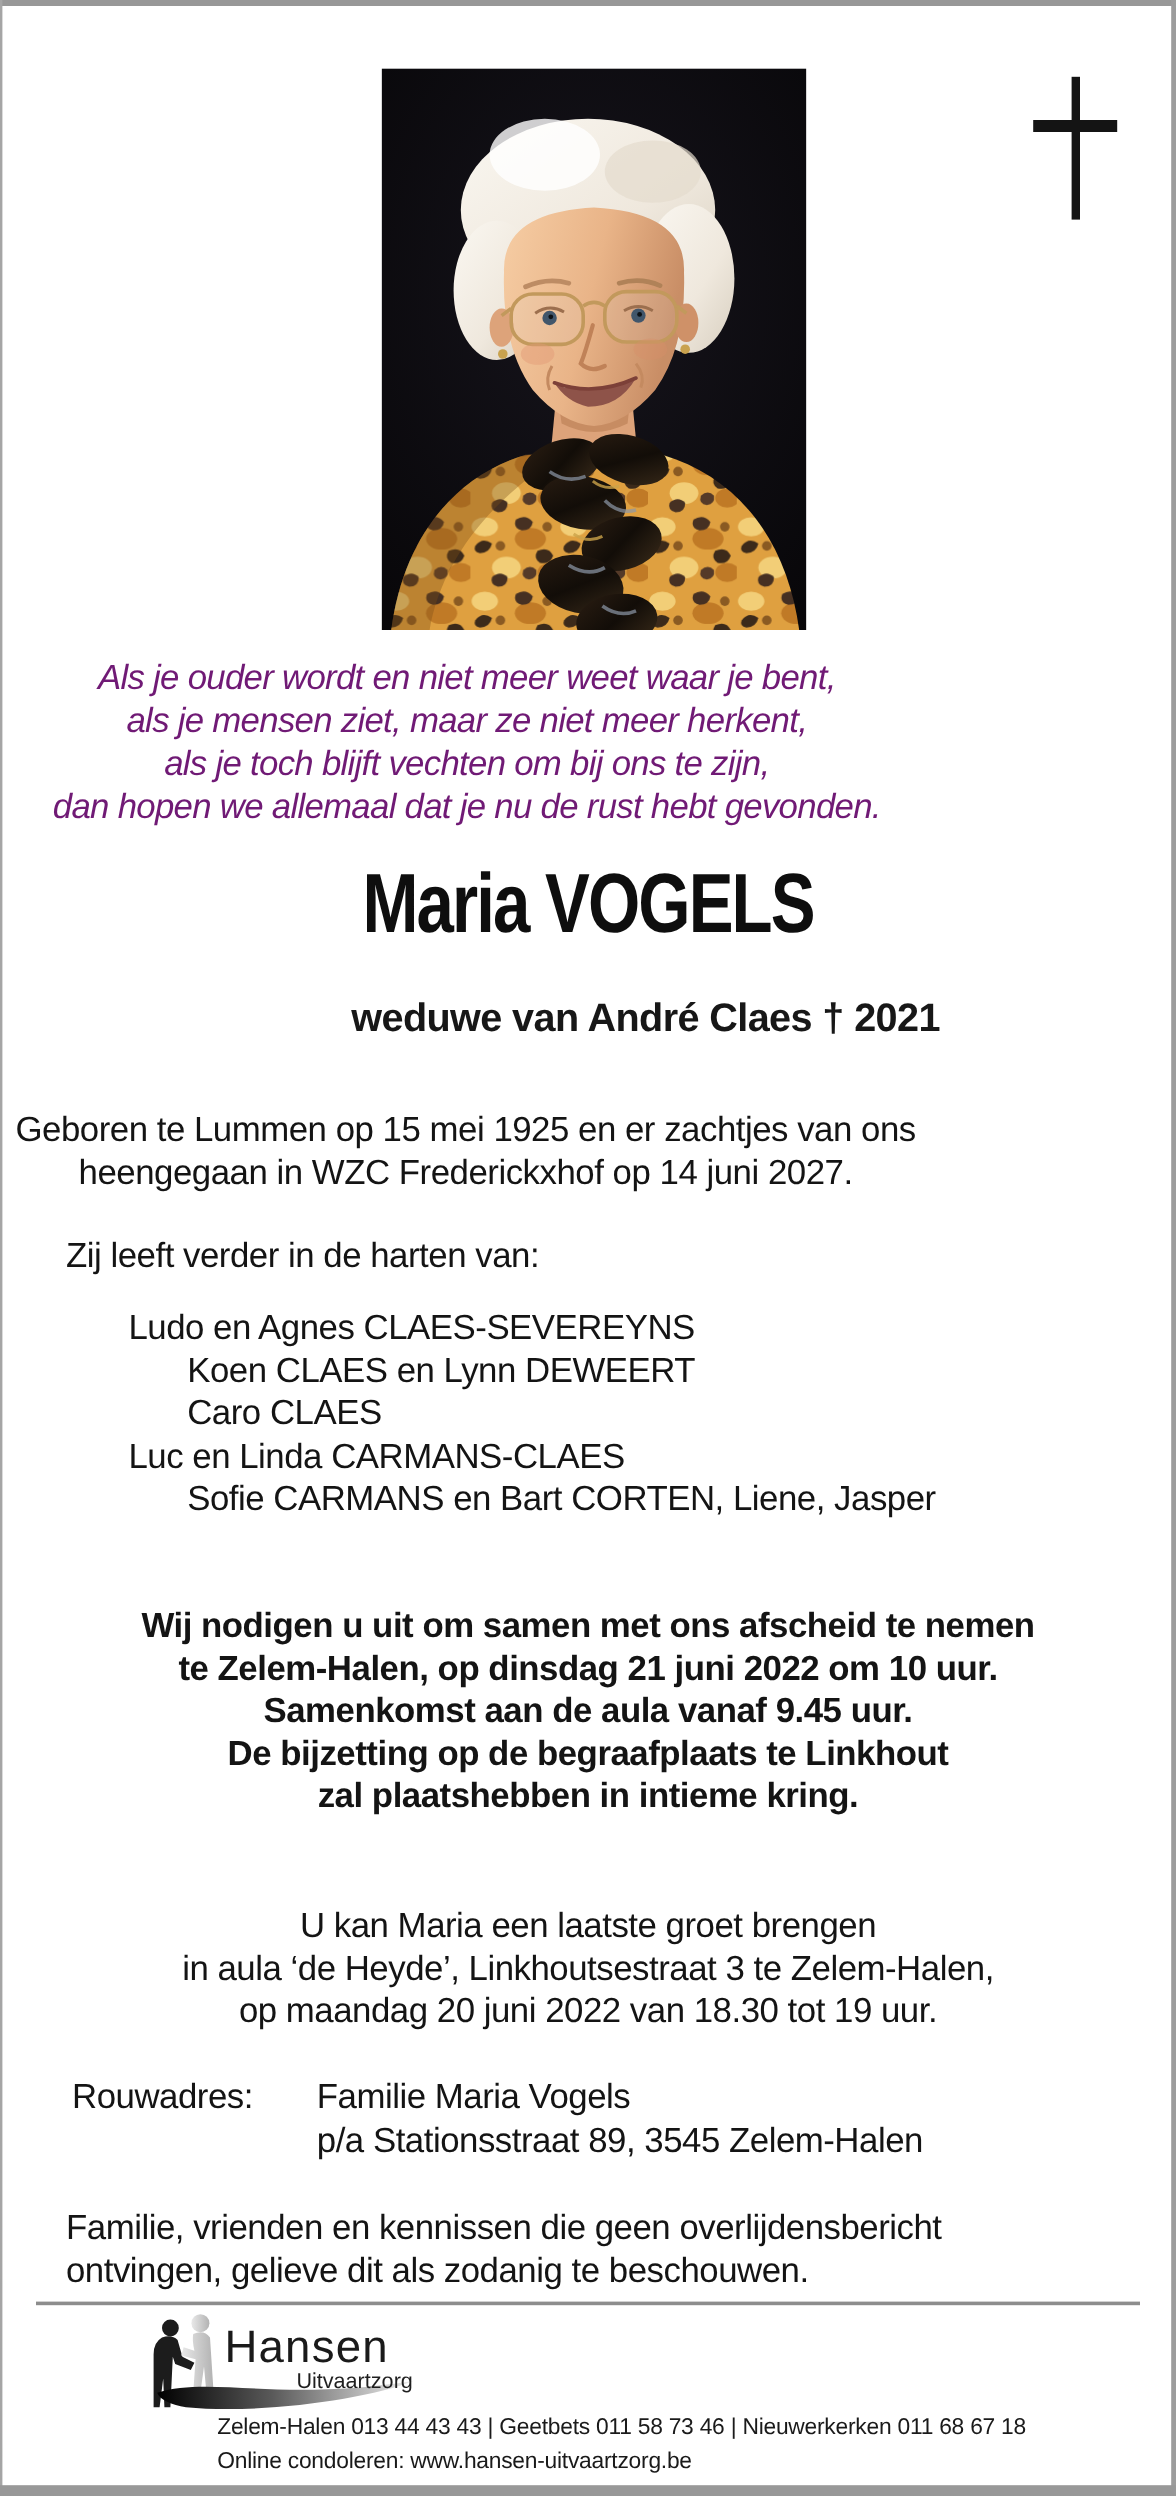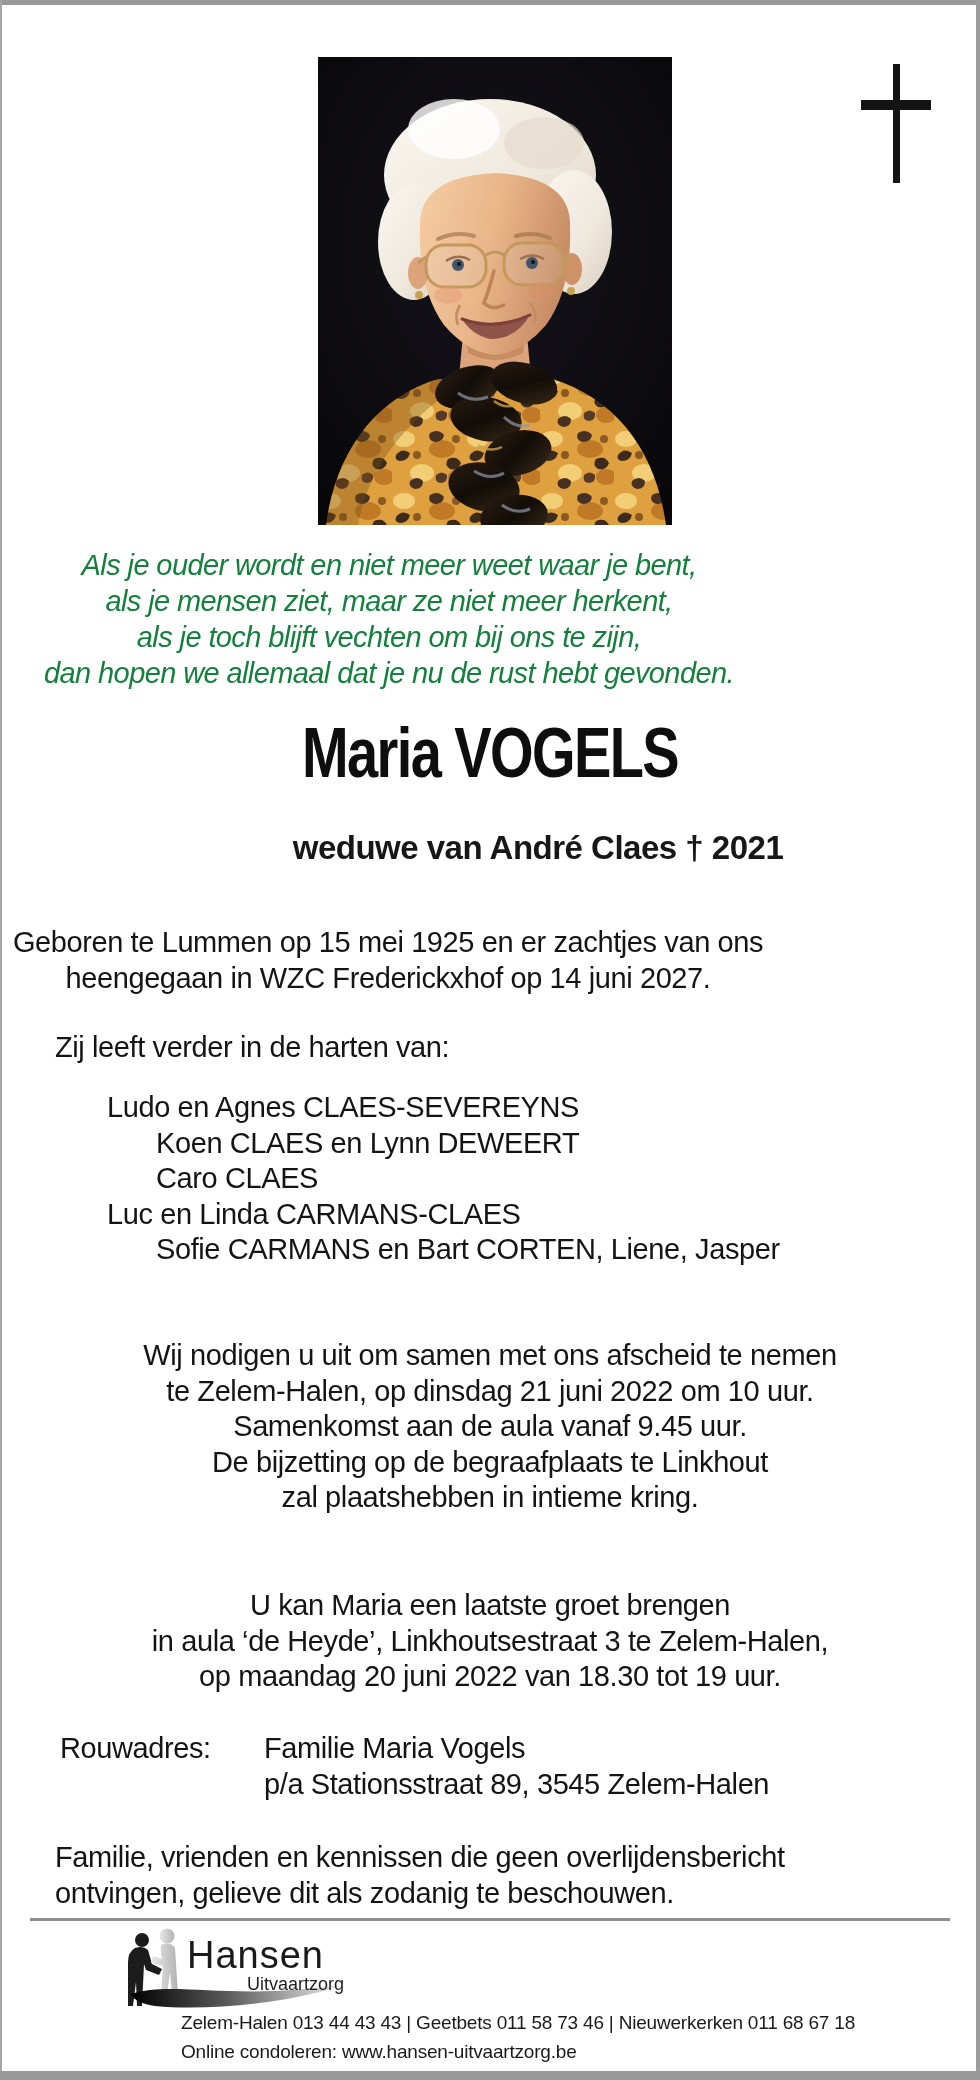--- a/index.html
+++ b/index.html
@@ -18,21 +18,21 @@
   .photo{position:absolute;left:318px;top:57px;width:354px;height:468px;}
   .photo svg{display:block;width:100%;height:100%;}
 
   
   .cross{position:absolute;left:861px;top:64px;width:70px;height:119px;}
   .cross .v{position:absolute;left:32px;top:0;width:7px;height:119px;background:#141414;}
   .cross .h{position:absolute;left:0;top:36px;width:70px;height:10px;background:#141414;}
 
   
   .poem{position:absolute;left:0;top:547px;width:778px;text-align:center;
-        font-style:italic;font-size:29px;line-height:36px;letter-spacing:-0.6px;color:#15803d;}
+        font-style:italic;font-size:29px;line-height:36px;letter-spacing:-0.6px;color:#701a75;}
   .poem div{white-space:nowrap;}
 
   
   .name{position:absolute;left:0;top:716px;width:980px;text-align:center;}
   .name span{display:inline-block;transform:scaleX(0.8);transform-origin:50% 50%;
              font-size:70px;line-height:74px;font-weight:700;letter-spacing:-2px;white-space:nowrap;color:#0e0e0e;}
 
   
   .relation{position:absolute;left:0;top:828px;width:980px;text-align:center;
             font-size:33px;line-height:40px;font-weight:700;letter-spacing:-0.5px;white-space:nowrap;color:#171717;margin-left:48px;}
@@ -46,21 +46,21 @@
   
   .surv-intro{position:absolute;left:55px;top:1030px;white-space:nowrap;}
   .surv-list{position:absolute;left:55px;top:1090px;}
   .surv-list div{white-space:nowrap;}
   .ind-0{margin-left:52px;}
   .ind-1{margin-left:101px;}
   .ind-2{margin-left:263px;}
 
   
   .ceremony{position:absolute;left:0;top:1338px;width:980px;text-align:center;}
-  .ceremony div{white-space:nowrap;}
+  .ceremony div{white-space:nowrap;font-weight:bold;}
 
   
   .greeting{position:absolute;left:0;top:1588px;width:980px;text-align:center;}
   .greeting div{white-space:nowrap;}
 
   
   .rouw{position:absolute;left:60px;top:1731px;display:flex;}
   .rouw .label{width:204px;flex:0 0 204px;white-space:nowrap;}
   .rouw .val div{white-space:nowrap;}
 

